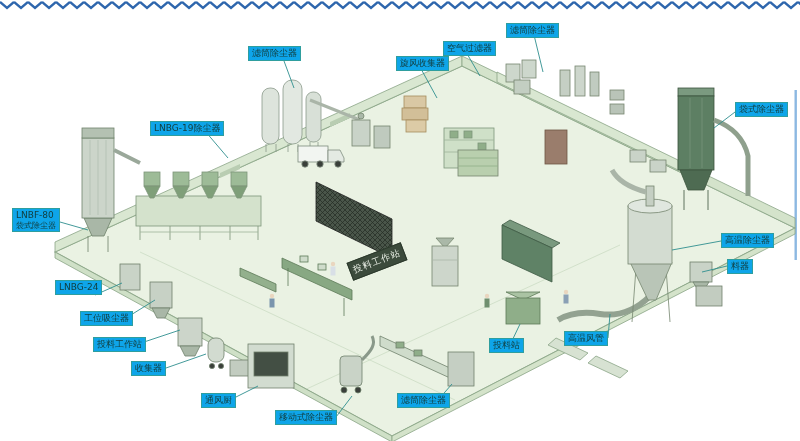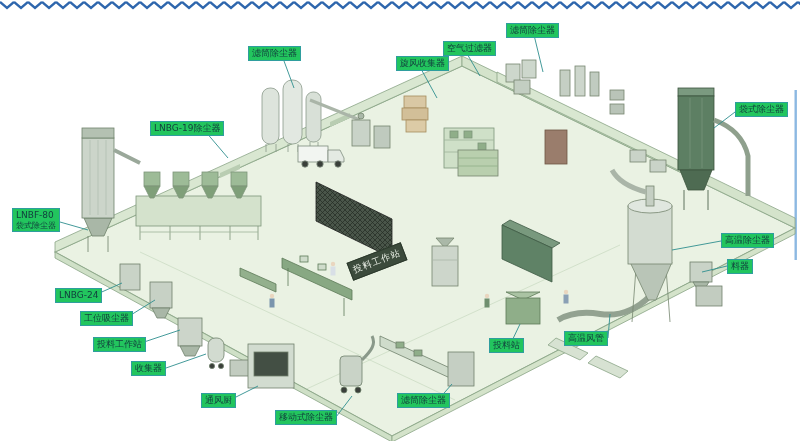--- a/index.html
+++ b/index.html
@@ -1,20 +1,20 @@
 <!DOCTYPE html>
 <html><head>
 <meta charset="utf-8">
 <style>
   html,body{margin:0;padding:0;background:#ffffff;}
   body{width:800px;height:441px;overflow:hidden;font-family:"DejaVu Sans","Liberation Sans",sans-serif;}
   .stage{position:relative;width:800px;height:441px;background:#ffffff;}
   svg.scene{position:absolute;left:0;top:0;z-index:1;}
   .label{
-    position:absolute;z-index:3;background:#22c55e;border:1px solid #2f9e9e;
+    position:absolute;z-index:3;background:#0ea5e9;border:1px solid #2f9e9e;
     color:#123d3d;font-size:9px;line-height:1.2;padding:1px 3px;white-space:nowrap;
   }
   .label .sub{display:block;font-size:8px;}
   .label-dark{
     position:absolute;z-index:2;background:#3c4b3c;border:1px solid #2c392c;
     color:#eef3ea;font-size:9px;padding:2px 3px;white-space:nowrap;
     transform:rotate(-21deg);letter-spacing:1px;
   }
   .watermark{
     position:absolute;right:0;bottom:2px;z-index:5;
@@ -284,21 +284,21 @@
   <div class="label" style="left:248px;top:46px">滤筒除尘器</div>
   <div class="label" style="left:396px;top:56px">旋风收集器</div>
   <div class="label" style="left:443px;top:41px">空气过滤器</div>
   <div class="label" style="left:506px;top:23px">滤筒除尘器</div>
   <div class="label" style="left:735px;top:102px">袋式除尘器</div>
   <div class="label" style="left:150px;top:121px">LNBG-19除尘器</div>
   <div class="label" style="left:12px;top:208px">
     <span>LNBF-80</span>
     <span class="sub">袋式除尘器</span>
   </div>
-  <div class="label" style="left:55px;top:288px">LNBG-24</div>
+  <div class="label" style="left:55px;top:280px">LNBG-24</div>
   <div class="label" style="left:80px;top:311px">工位吸尘器</div>
   <div class="label" style="left:93px;top:337px">投料工作站</div>
   <div class="label" style="left:131px;top:361px">收集器</div>
   <div class="label" style="left:201px;top:393px">通风厨</div>
   <div class="label" style="left:275px;top:410px">移动式除尘器</div>
   <div class="label" style="left:397px;top:393px">滤筒除尘器</div>
   <div class="label-dark" style="left:348px;top:252px">投料工作站</div>
   <div class="label" style="left:489px;top:338px">投料站</div>
   <div class="label" style="left:564px;top:331px">高温风管</div>
   <div class="label" style="left:721px;top:233px">高温除尘器</div>

